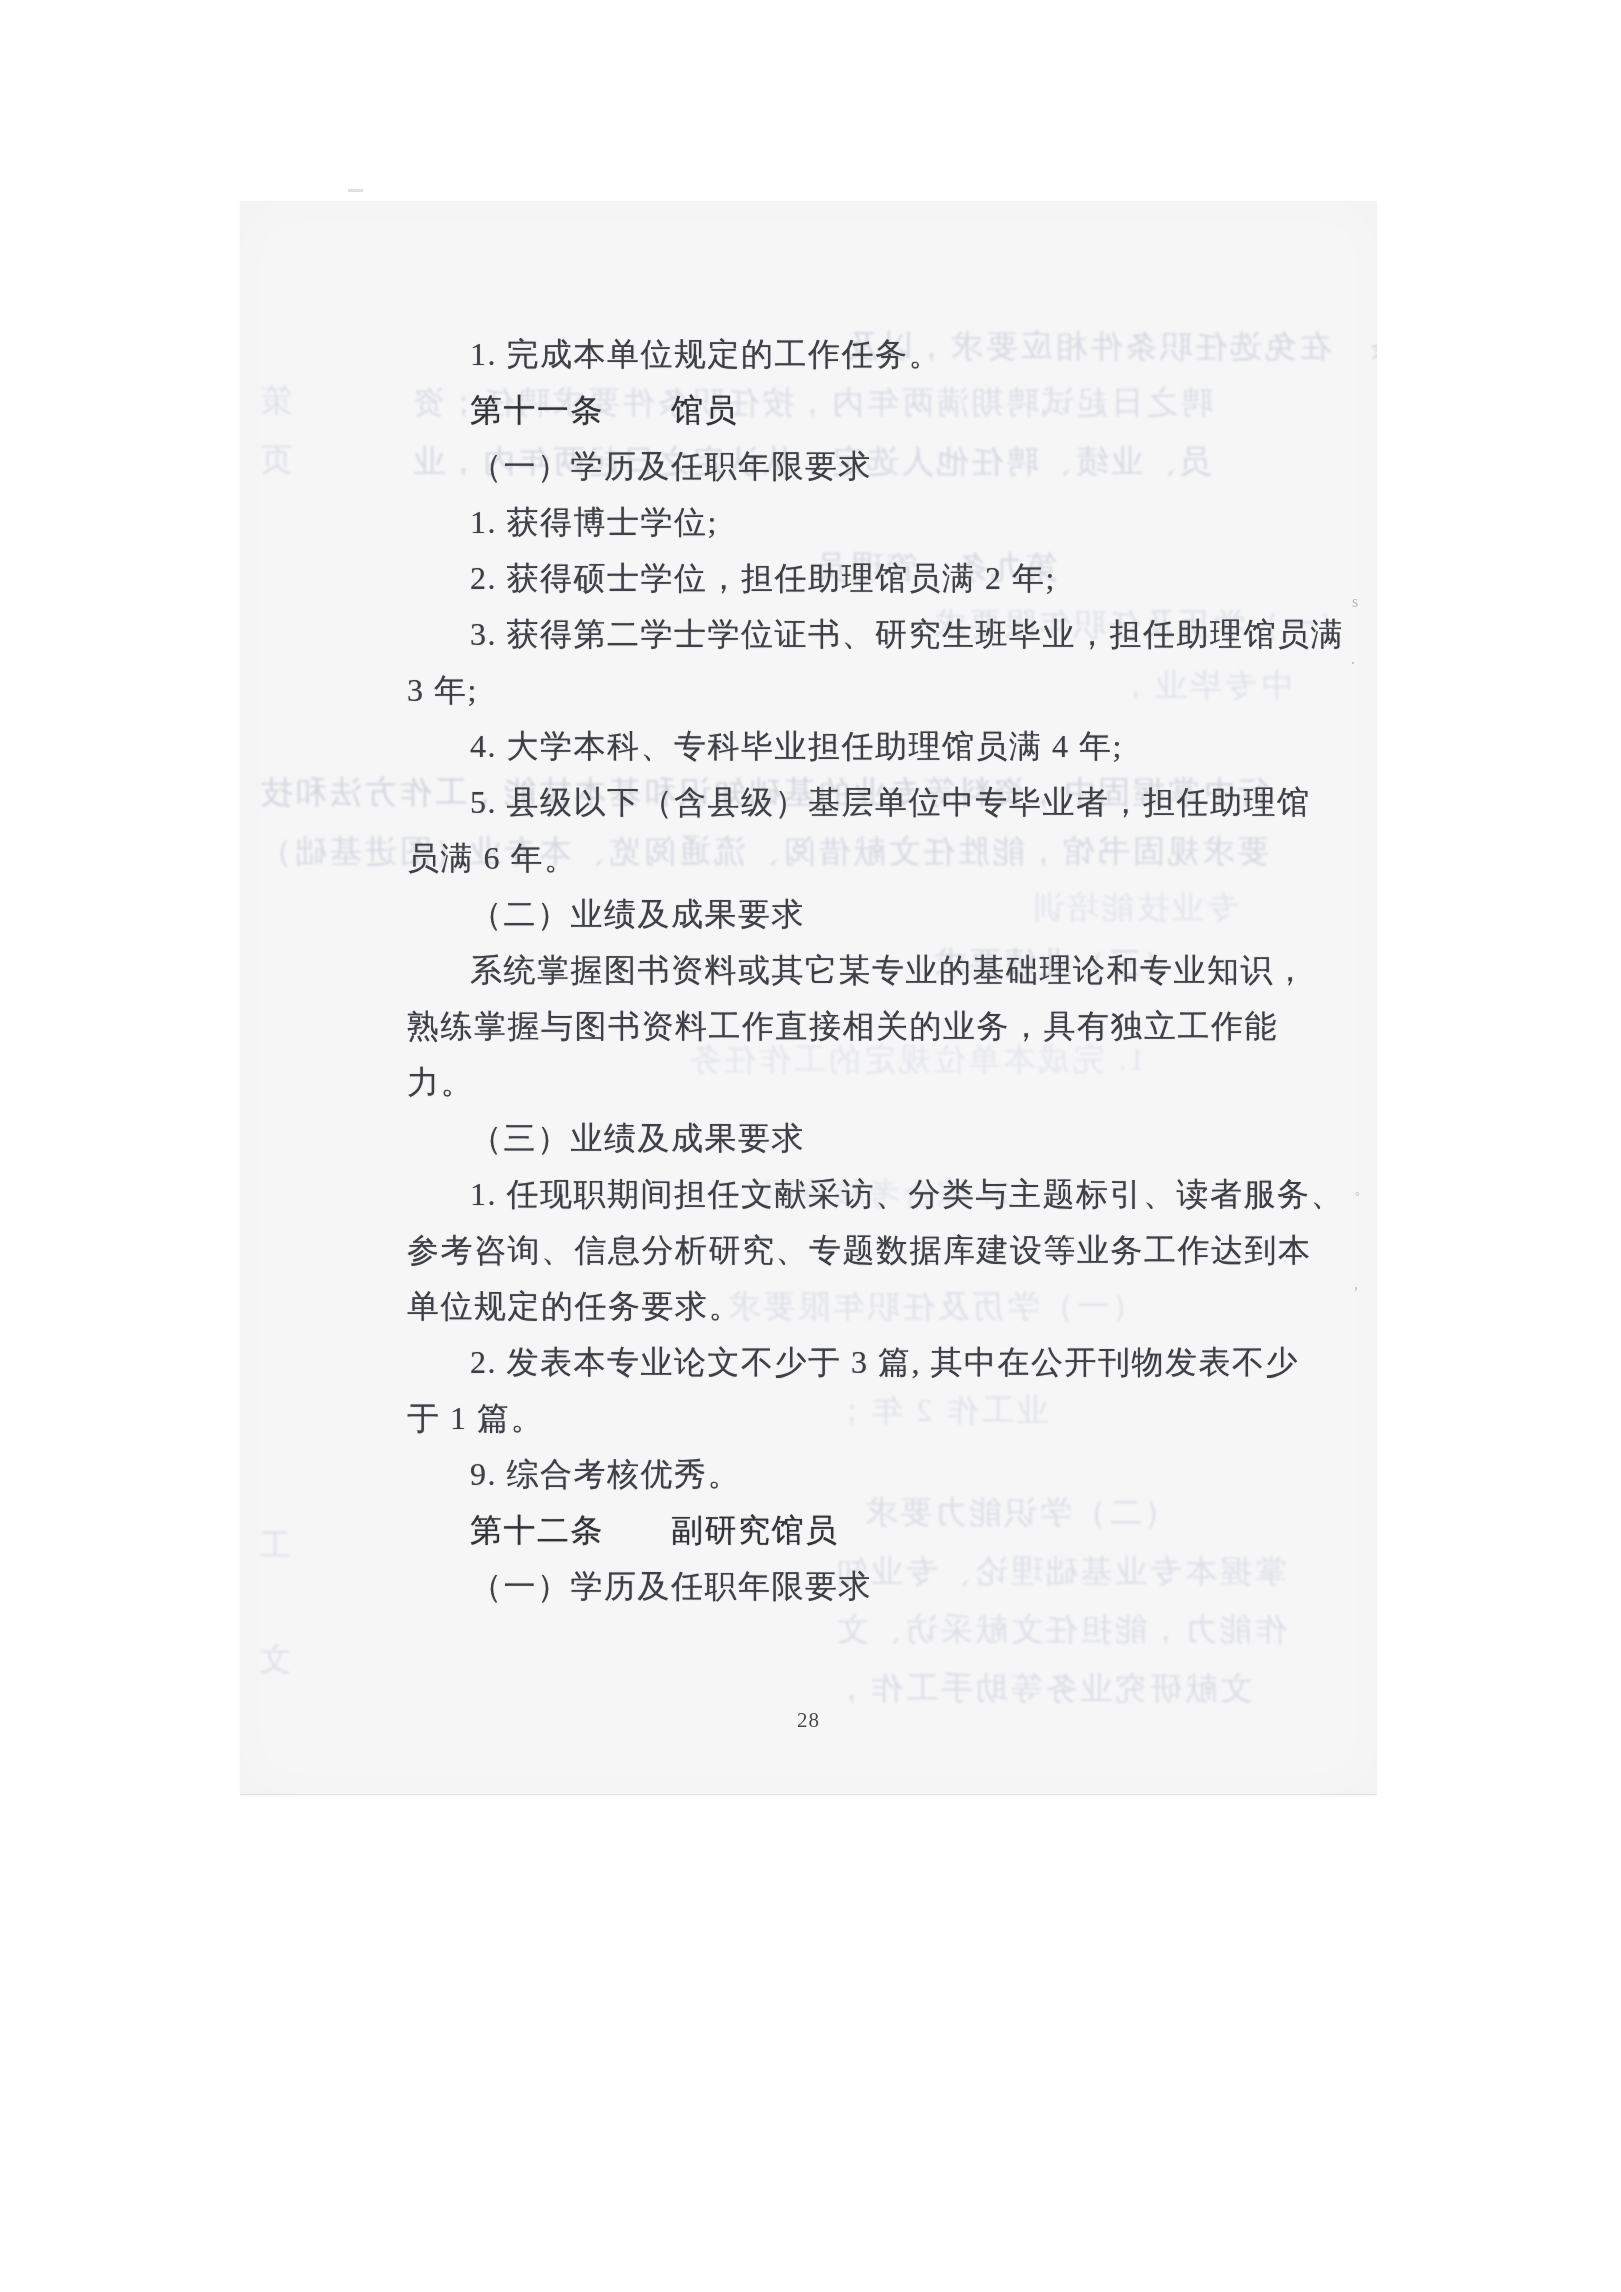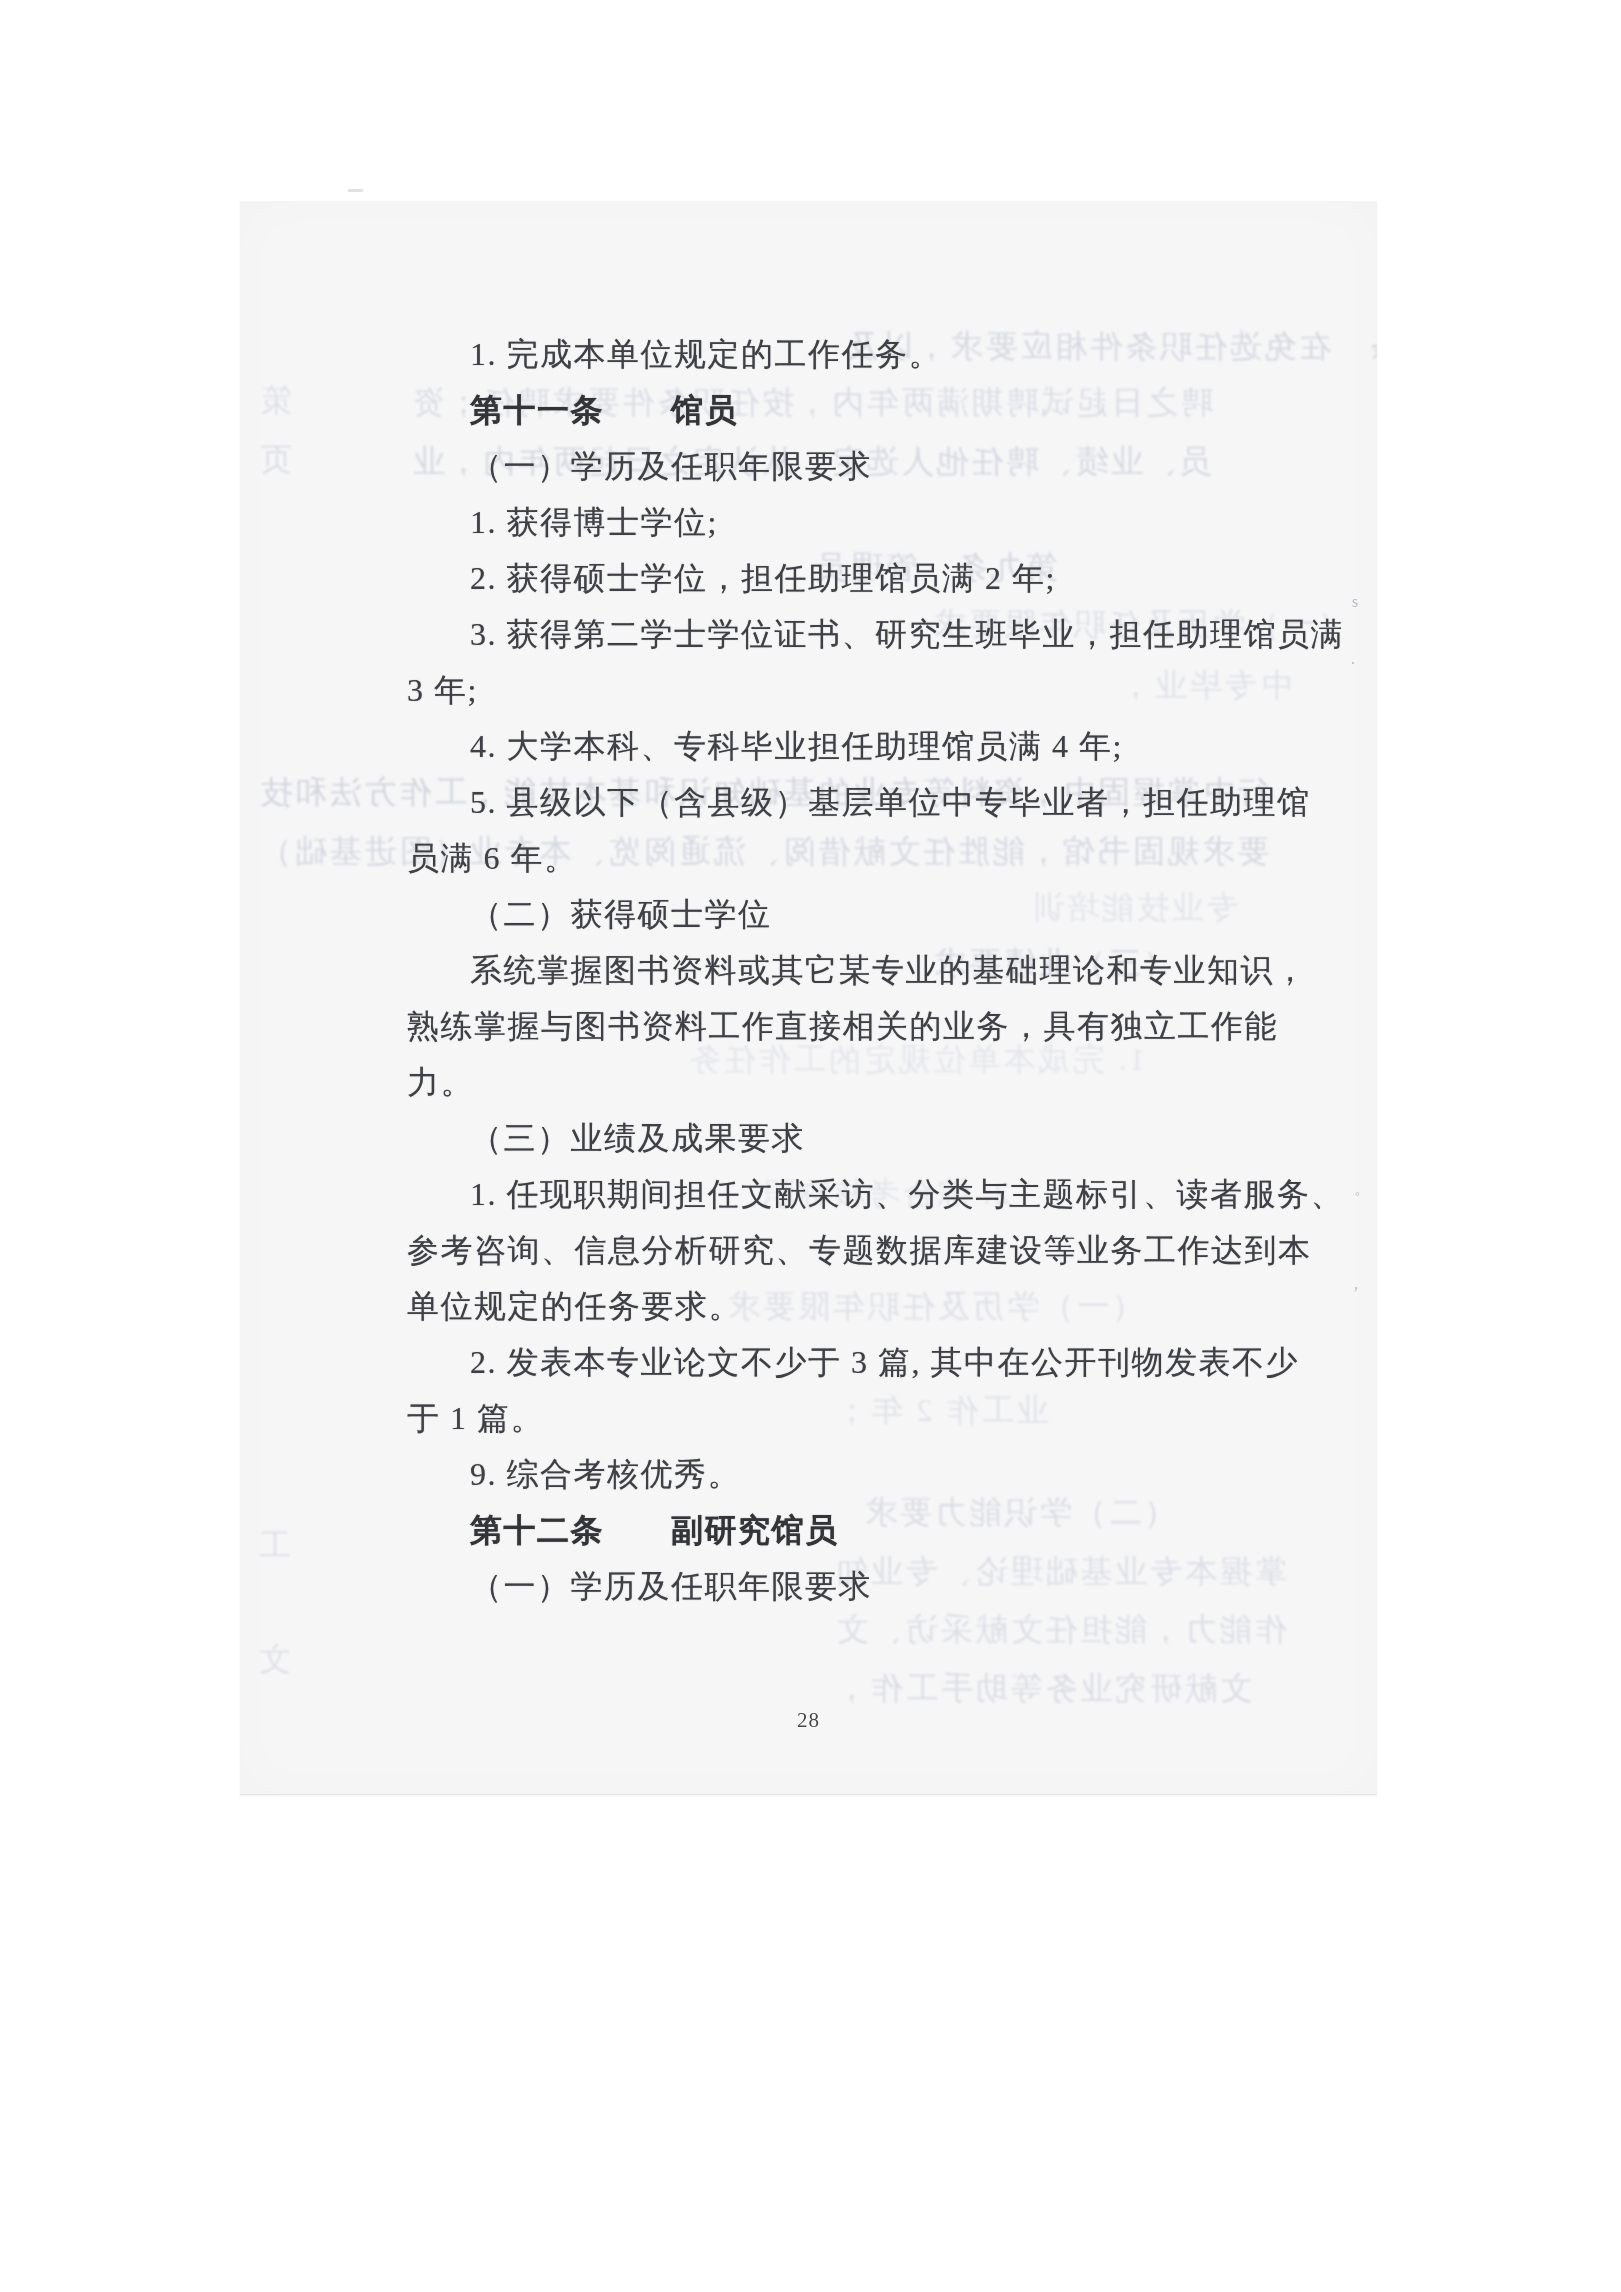--- a/index.html
+++ b/index.html
@@ -30,21 +30,21 @@
     position:absolute;left:167px;top:125px;width:916px;
   }
   .line{
     font-size:32px;line-height:56px;height:56px;
     white-space:nowrap;
     color:#3e4045;
     letter-spacing:1.5px;
     text-shadow:0 0 1px rgba(62,64,69,0.55);
   }
   .line.indent{text-indent:63px;}
-  .line.bold{font-weight:bold;color:#323437;text-shadow:0 0 1px rgba(40,42,45,0.7);}
+  .line.bold{font-weight:normal;color:#323437;text-shadow:0 0 1px rgba(40,42,45,0.7);}
   .page-number{
     position:absolute;left:0;top:1507px;width:100%;
     text-align:center;font-size:21px;color:#4a4a4a;
     letter-spacing:1px;
   }
   .speck{position:absolute;color:#9aa0ab;font-size:15.7px;opacity:0.7;}
   .top-smudge{
     position:absolute;left:348px;top:189px;width:14.7px;height:2.9px;
     background:#d9dadd;opacity:0.8;
   }
@@ -85,21 +85,21 @@
     <div class="line indent">1. 完成本单位规定的工作任务。</div>
     <div class="line indent bold">第十一条　　馆员</div>
     <div class="line indent">（一）学历及任职年限要求</div>
     <div class="line indent">1. 获得博士学位;</div>
     <div class="line indent">2. 获得硕士学位，担任助理馆员满 2 年;</div>
     <div class="line indent">3. 获得第二学士学位证书、研究生班毕业，担任助理馆员满</div>
     <div class="line flush">3 年;</div>
     <div class="line indent">4. 大学本科、专科毕业担任助理馆员满 4 年;</div>
     <div class="line indent">5. 县级以下（含县级）基层单位中专毕业者，担任助理馆</div>
     <div class="line flush">员满 6 年。</div>
-    <div class="line indent">（二）获得硕士学位</div>
+    <div class="line indent">（二）业绩及成果要求</div>
     <div class="line indent">系统掌握图书资料或其它某专业的基础理论和专业知识，</div>
     <div class="line flush">熟练掌握与图书资料工作直接相关的业务，具有独立工作能</div>
     <div class="line flush">力。</div>
     <div class="line indent">（三）业绩及成果要求</div>
     <div class="line indent">1. 任现职期间担任文献采访、分类与主题标引、读者服务、</div>
     <div class="line flush">参考咨询、信息分析研究、专题数据库建设等业务工作达到本</div>
     <div class="line flush">单位规定的任务要求。</div>
     <div class="line indent">2. 发表本专业论文不少于 3 篇, 其中在公开刊物发表不少</div>
     <div class="line flush">于 1 篇。</div>
     <div class="line indent">9. 综合考核优秀。</div>

